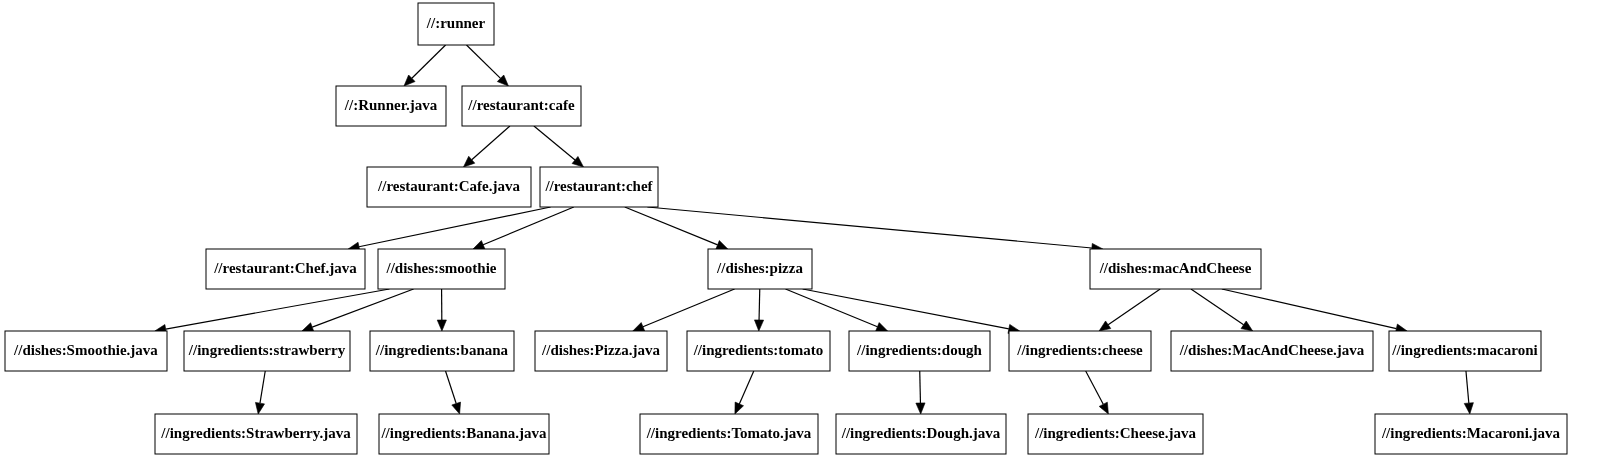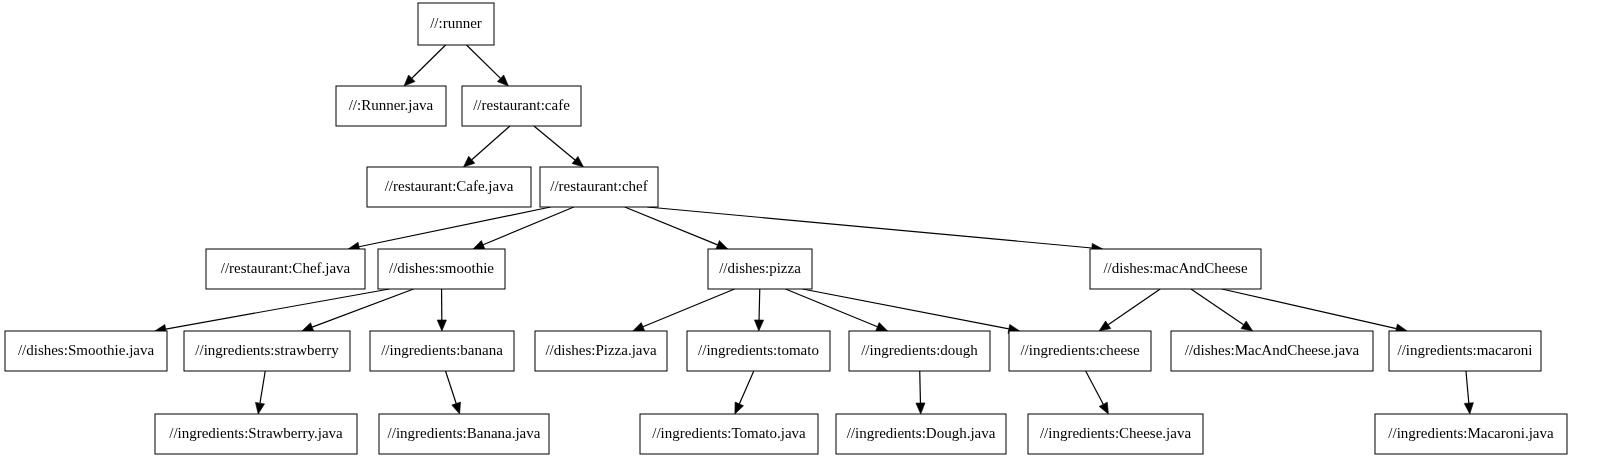--- a/index.html
+++ b/index.html
@@ -6,20 +6,21 @@
     margin: 0;
     padding: 0;
     background: #ffffff;
   }
   #graph-root {
     position: relative;
     width: 1335px;
     height: 468px;
     background: #ffffff;
     font-family: "Liberation Serif", "DejaVu Serif", serif;
+    font-weight: bold;
   }
   #graph-svg {
     position: absolute;
     top: 0;
     left: 0;
     width: 1600px;
     height: 468px;
     display: block;
   }
   .node-box {

